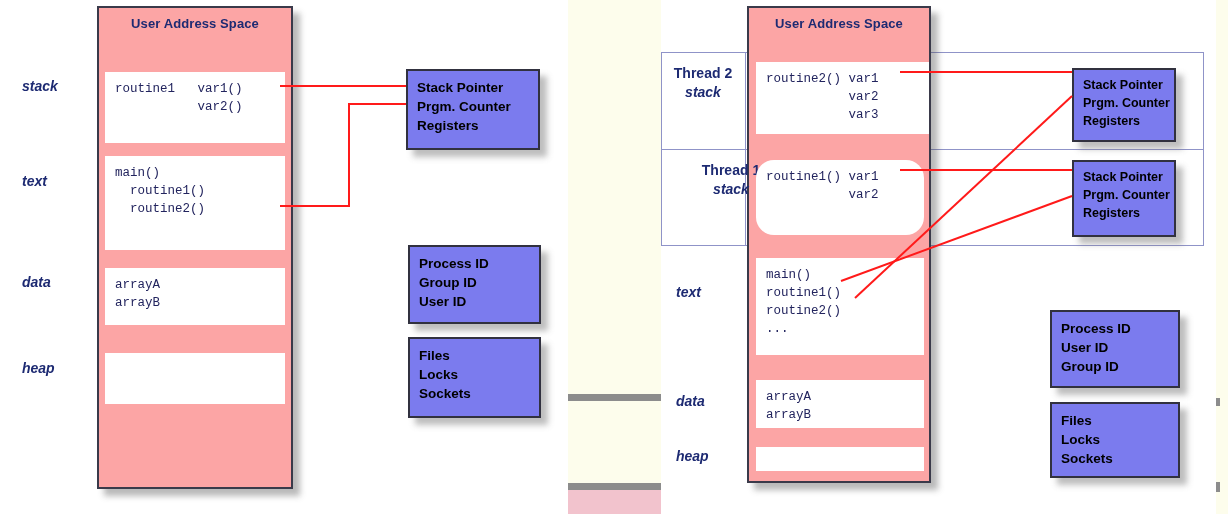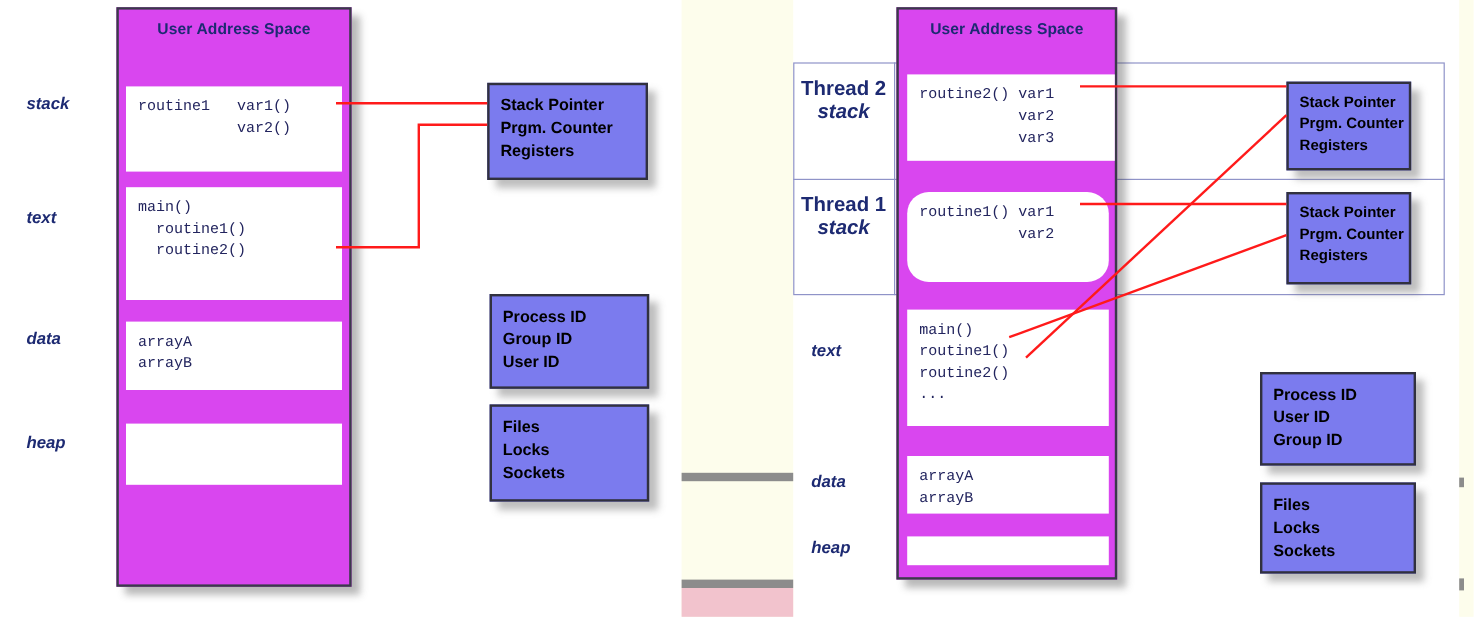--- a/index.html
+++ b/index.html
@@ -13,21 +13,21 @@
   
   .band-cream{position:absolute;background:#fdfdec;}
   .band-gray{position:absolute;background:#8c8c8c;}
   .band-pink{position:absolute;background:#f2c3cd;}
 
   
   .abs{position:absolute;box-sizing:border-box;}
 
   
   .uas{
-    background:#d946ef;
+    background:#fca5a5;
     border:2px solid #3a3a4a;
     box-shadow:7px 7px 6px rgba(70,70,70,.38);
   }
   .uas-title{
     position:absolute;left:0;right:0;top:8px;text-align:center;
     color:#1d2a72;font-weight:bold;font-size:13px;letter-spacing:.1px;
     font-family:"Liberation Sans", sans-serif;
   }
   .uas-title.right-al{text-align:center;}
 
@@ -60,21 +60,21 @@
 
   
   .threadtable{
     position:absolute;border:1px solid #8f93c8;background:transparent;
     box-sizing:border-box;
   }
   .trow-div{position:absolute;background:#8f93c8;height:1px;}
   .tcol-div{position:absolute;background:#8f93c8;width:1px;}
   .threadlabel{
     position:absolute;text-align:center;color:#1d2a72;
-    font-weight:bold;font-size:17px;line-height:19px;
+    font-weight:bold;font-size:14px;line-height:19px;
     font-family:"Liberation Sans", sans-serif;
   }
   .threadlabel i{font-style:italic;display:block;}
 
   .connector{position:absolute;left:0;top:0;pointer-events:none;}
 </style>
 </head>
 <body>
 
 <div class="stage">
@@ -126,21 +126,21 @@
   <div class="tcol-div" style="left:745px;top:52px;height:194px;"></div>
 
   <div class="abs uas" style="left:747px;top:6px;width:184px;height:477px;">
     <div class="uas-title right-al">User Address Space</div>
   </div>
 
   <div class="threadlabel" style="left:663px;top:64px;width:80px;">
     <span>Thread 2</span>
     <i>stack</i>
   </div>
-  <div class="threadlabel" style="left:663px;top:161px;width:80px;">
+  <div class="threadlabel" style="left:691px;top:161px;width:80px;">
     <span>Thread 1</span>
     <i>stack</i>
   </div>
 
   <div class="pane" style="left:756px;top:62px;width:173px;height:72px;">routine2() var1
            var2
            var3</div>
   <div class="pane" style="left:756px;top:160px;width:168px;height:75px;border-radius:18px;">routine1() var1
            var2</div>
 

